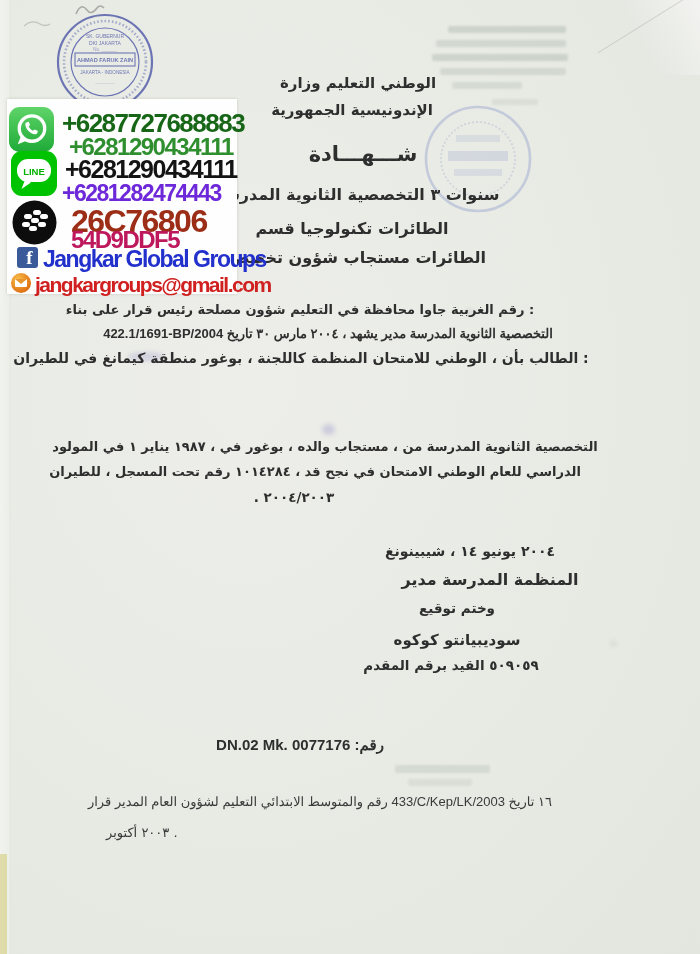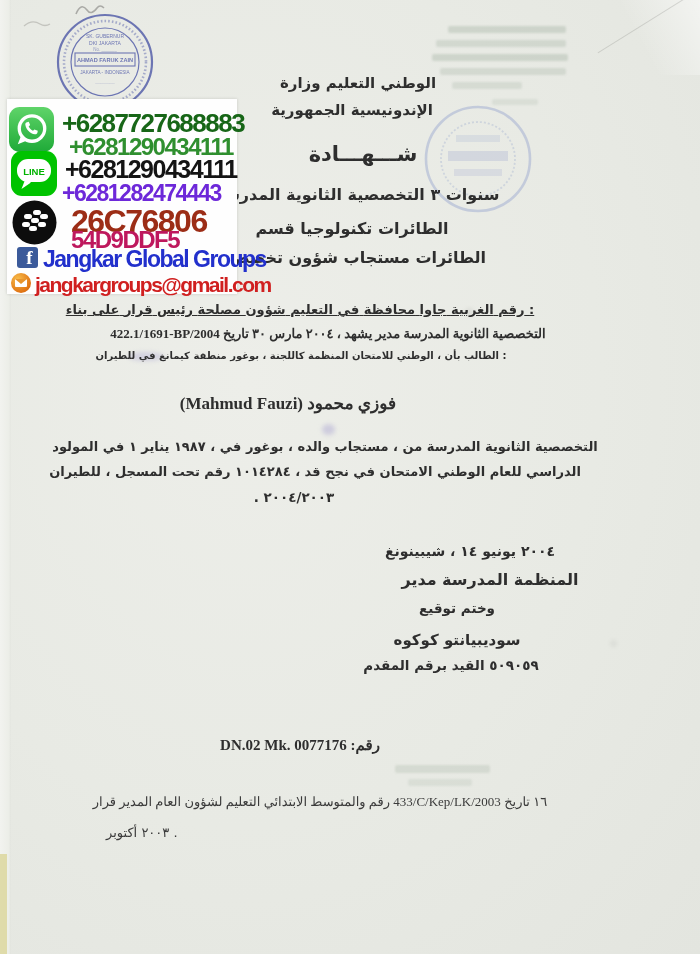--- a/index.html
+++ b/index.html
@@ -3,21 +3,21 @@
 <meta charset="utf-8">
 <style>
   html,body{margin:0;padding:0;background:#777;}
   #scan{position:relative;width:700px;height:954px;margin:0 auto;overflow:hidden;
         background:radial-gradient(ellipse at 35% 40%, #edeee9 0%, #e8eae4 55%, #e3e5df 100%);
         font-family:"DejaVu Sans",sans-serif;border-bottom:2px solid #b9b9b1;}
   .abs{position:absolute;}
   .line{position:absolute;white-space:nowrap;transform:translateX(-50%);color:#2e2e2e;font-weight:bold;line-height:1.25;}
   .noshift{transform:none;}
   bdi{unicode-bidi:isolate;}
-  .serif-latin{font-family:Liberation Serif, serif;}
+  .serif-latin{font-family:Liberation Sans, sans-serif;}
   .lite{font-weight:normal;color:#3a3a3a;}
   
   #left-strip{left:0;top:0;width:11px;height:954px;background:linear-gradient(90deg,#f2f3ef, #eceee8 80%, rgba(0,0,0,0.02));}
   #yellow-sliver{left:0;top:854px;width:7px;height:100px;background:#dcd79e;opacity:.85;}
   #corner-fold{right:0;top:0;width:110px;height:75px;
      background:linear-gradient(242deg, rgba(255,255,255,.55) 0%, rgba(255,255,255,0) 55%);}
   #corner-fold-line{right:-18px;top:18px;width:130px;height:1px;background:rgba(110,110,105,.22);transform:rotate(-32deg);}
   .smudge{position:absolute;border-radius:50%;filter:blur(2px);}
   
   .bleed-bar{position:absolute;border-radius:2px;filter:blur(1.2px);background:rgba(145,162,145,.30);}
@@ -97,25 +97,24 @@
     <div class="bleed-bar" style="left:408px;top:779px;width:64px;height:7px;opacity:.55;"></div>
   </div>
 
   <div class="line" style="left:358px;top:74px;font-size:15px;"><bdi>وزارة</bdi> <bdi>التعليم</bdi> <bdi>الوطني</bdi></div>
   <div class="line" style="left:352px;top:101px;font-size:15px;"><bdi>الجمهورية</bdi> <bdi>الإندونيسية</bdi></div>
   <div class="line" style="left:363px;top:141px;font-size:21px;"><bdi>شـــهـــادة</bdi></div>
   <div class="line" style="left:357px;top:185px;font-size:16px;"><bdi>المدرسة</bdi> <bdi>الثانوية</bdi> <bdi>التخصصية</bdi> <bdi>٣</bdi> <bdi>سنوات</bdi></div>
   <div class="line" style="left:352px;top:219px;font-size:16px;"><bdi>قسم</bdi> <bdi>تكنولوجيا</bdi> <bdi>الطائرات</bdi></div>
   <div class="line" style="left:357px;top:248px;font-size:16px;"><bdi>تخصص</bdi> <bdi>شؤون</bdi> <bdi>مستجاب</bdi> <bdi>الطائرات</bdi></div>
 
-  <div class="line" style="left:300px;top:302px;font-size:13px;text-decoration:underline;"><bdi>بناء</bdi> <bdi>على</bdi> <bdi>قرار</bdi> <bdi>رئيس</bdi> <bdi>مصلحة</bdi> <bdi>شؤون</bdi> <bdi>التعليم</bdi> <bdi>في</bdi> <bdi>محافظة</bdi> <bdi>جاوا</bdi> <bdi>الغربية</bdi> <bdi>رقم</bdi> <bdi>:</bdi></div>
+  <div class="line" style="left:300px;top:302px;font-size:13px;"><bdi>بناء</bdi> <bdi>على</bdi> <bdi>قرار</bdi> <bdi>رئيس</bdi> <bdi>مصلحة</bdi> <bdi>شؤون</bdi> <bdi>التعليم</bdi> <bdi>في</bdi> <bdi>محافظة</bdi> <bdi>جاوا</bdi> <bdi>الغربية</bdi> <bdi>رقم</bdi> <bdi>:</bdi></div>
   <div class="line serif-latin" style="left:328px;top:326px;font-size:13px;"><bdi>422.1/1691-BP/2004</bdi> <bdi>تاريخ</bdi> <bdi>٣٠</bdi> <bdi>مارس</bdi> <bdi>٢٠٠٤</bdi> <bdi>،</bdi> <bdi>يشهد</bdi> <bdi>مدير</bdi> <bdi>المدرسة</bdi> <bdi>الثانوية</bdi> <bdi>التخصصية</bdi></div>
-  <div class="line" style="left:301px;top:350px;font-size:10px;text-align:center;"><bdi>للطيران</bdi> <bdi>في</bdi> <bdi>كيمانغ</bdi> <bdi>منطقة</bdi> <bdi>بوغور</bdi> <bdi>،</bdi> <bdi>كاللجنة</bdi> <bdi>المنظمة</bdi> <bdi>للامتحان</bdi> <bdi>الوطني</bdi> <bdi>،</bdi> <bdi>بأن</bdi> <bdi>الطالب</bdi> <bdi>:</bdi></div>
+  <div class="line" style="left:301px;top:350px;font-size:14px;text-align:center;"><bdi>للطيران</bdi> <bdi>في</bdi> <bdi>كيمانغ</bdi> <bdi>منطقة</bdi> <bdi>بوغور</bdi> <bdi>،</bdi> <bdi>كاللجنة</bdi> <bdi>المنظمة</bdi> <bdi>للامتحان</bdi> <bdi>الوطني</bdi> <bdi>،</bdi> <bdi>بأن</bdi> <bdi>الطالب</bdi> <bdi>:</bdi></div>
 
-  <div class="line serif-latin" style="left:288px;top:393px;font-size:17px;"><bdi>(Mahmud</bdi> <bdi>Fauzi)</bdi> <bdi>محمود</bdi> <bdi>فوزي</bdi></div>
 
   <div class="line" style="left:325px;top:439px;font-size:13px;"><bdi>المولود</bdi> <bdi>في</bdi> <bdi>١</bdi> <bdi>يناير</bdi> <bdi>١٩٨٧</bdi> <bdi>،</bdi> <bdi>في</bdi> <bdi>بوغور</bdi> <bdi>،</bdi> <bdi>والده</bdi> <bdi>مستجاب</bdi> <bdi>،</bdi> <bdi>من</bdi> <bdi>المدرسة</bdi> <bdi>الثانوية</bdi> <bdi>التخصصية</bdi></div>
   <div class="line" style="left:315px;top:464px;font-size:13px;"><bdi>للطيران</bdi> <bdi>،</bdi> <bdi>المسجل</bdi> <bdi>تحت</bdi> <bdi>رقم</bdi> <bdi>١٠١٤٢٨٤</bdi> <bdi>،</bdi> <bdi>قد</bdi> <bdi>نجح</bdi> <bdi>في</bdi> <bdi>الامتحان</bdi> <bdi>الوطني</bdi> <bdi>للعام</bdi> <bdi>الدراسي</bdi></div>
   <div class="line" style="left:294px;top:489px;font-size:13.5px;"><bdi>.</bdi> <bdi>٢٠٠٤/٢٠٠٣</bdi></div>
 
 
   <div class="line" style="left:470px;top:543px;font-size:14px;"><bdi>شيبينونغ</bdi> <bdi>،</bdi> <bdi>١٤</bdi> <bdi>يونيو</bdi> <bdi>٢٠٠٤</bdi></div>
   <div class="line" style="left:462px;top:570px;font-size:16px;margin-left:28px;"><bdi>مدير</bdi> <bdi>المدرسة</bdi> <bdi>المنظمة</bdi></div>
   <div class="line" style="left:457px;top:600px;font-size:13.5px;"><bdi>توقيع</bdi> <bdi>وختم</bdi></div>
   <div class="line" style="left:457px;top:631px;font-size:15px;"><bdi>كوكوه</bdi> <bdi>سوديبيانتو</bdi></div>

